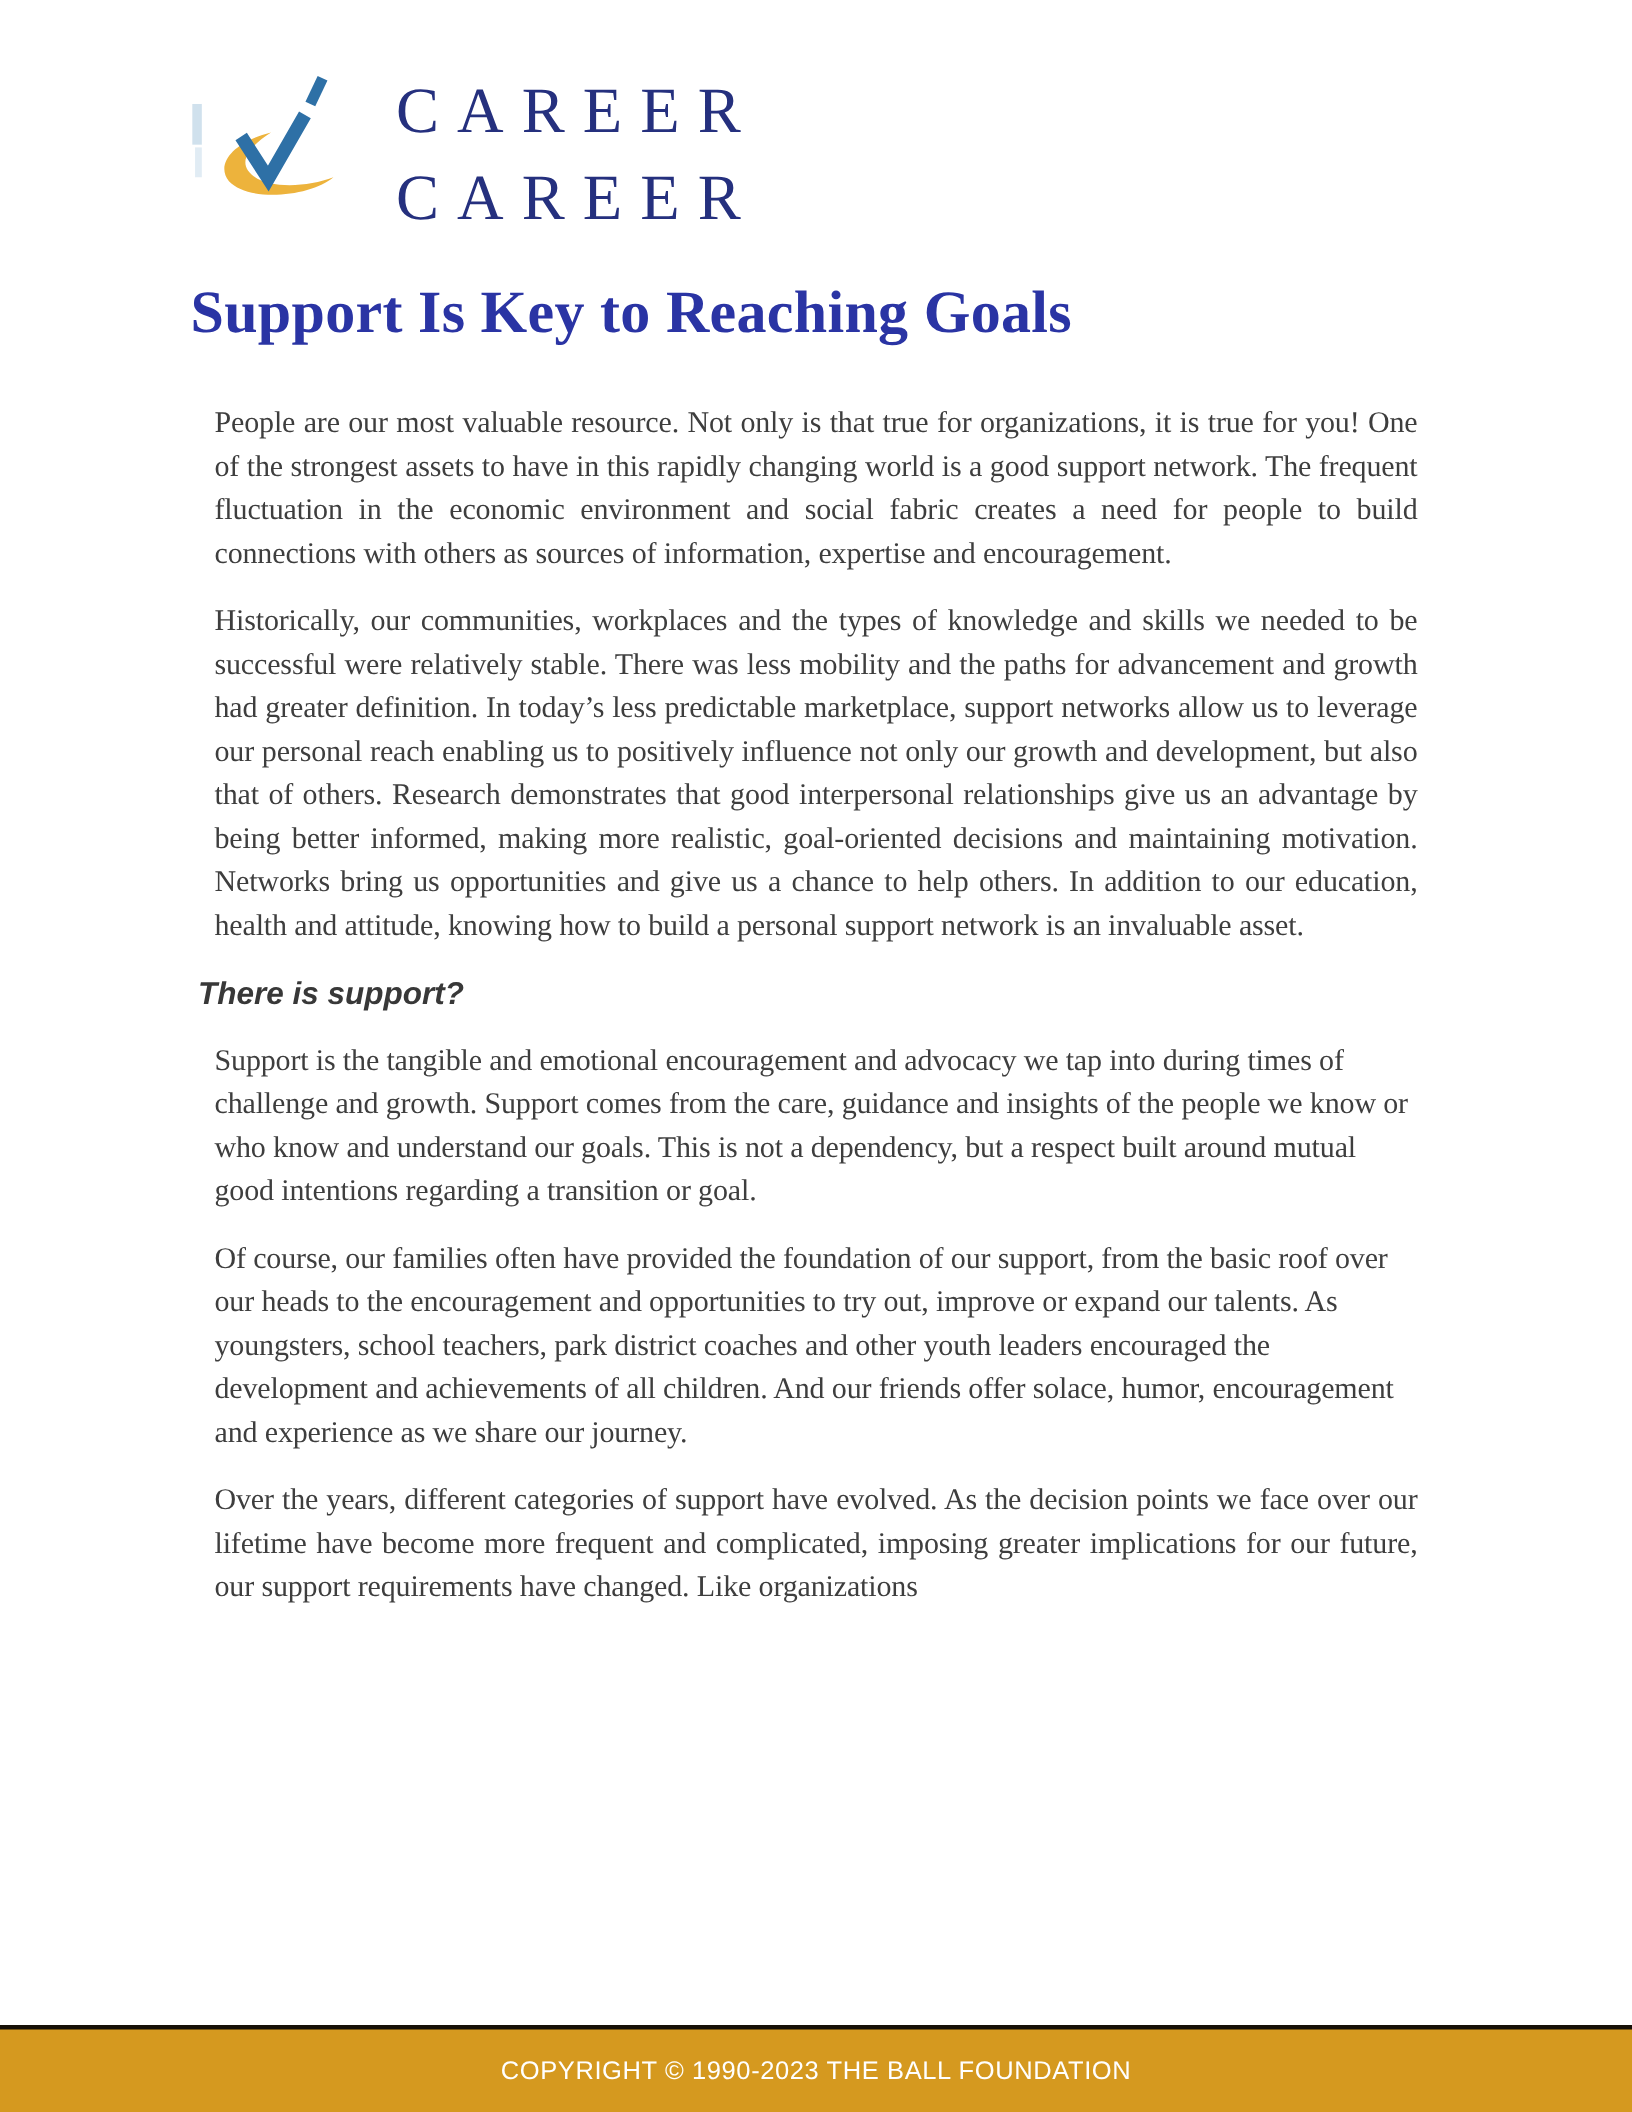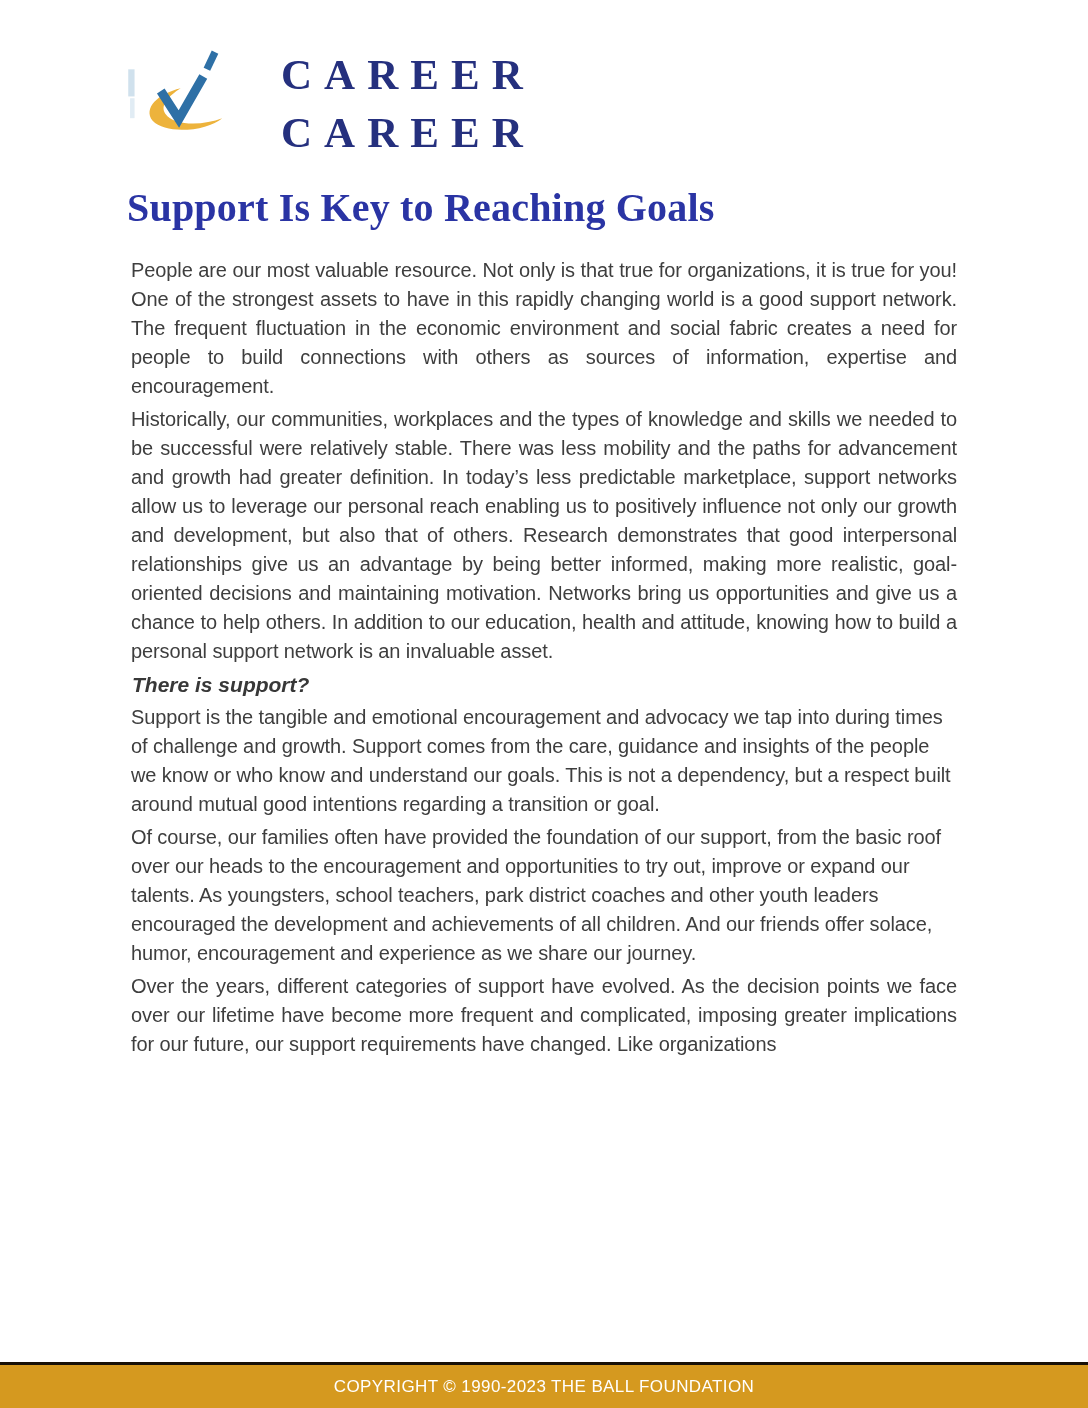--- a/index.html
+++ b/index.html
@@ -25,23 +25,23 @@
   .page { position: absolute; inset: 0; }
 
   
   .logo { position: absolute; top: 44px; left: 126px; display: flex; align-items: flex-start; }
   .logo-icon { width: 122px; height: 104px; display: inline-block; position: relative; }
   .logo-icon svg { display: block; }
   .swoosh-fill { fill: var(--swoosh-gold); }
   .check-stroke { stroke: var(--check-blue); fill: none; }
   .pixel-artifact { fill: #A9C8DF; }
   .wordmark {
-    margin-left: 27px; margin-top: 2px;
+    margin-left: 10px; margin-top: 2px;
     font-family: "Liberation Serif", serif;
-    font-weight: bold;
+    font-weight: normal;
     color: var(--logo-navy);
     font-size: 43px;
     letter-spacing: 0.28em;
     line-height: 1.35;
     text-align: center;
     white-space: nowrap;
   }
   .wm-line { text-indent: 0.14em; }
 
   
@@ -56,21 +56,21 @@
   }
 
   
   .content {
     position: absolute; top: 252px; left: 127px;
     width: 834px;
     color: var(--body-text);
     font-size: 20px;
     line-height: 29px;
   }
-  .content p { margin: 4px; }
+  .content p { margin: 16px; font-family: Liberation Serif, serif; }
   .body-text { text-align: left; letter-spacing: -0.1px; }
   .body-text.justify { text-align: justify; }
   .p1 { margin-top: 6px; }
   .p2 { margin-top: 26px; }
   .sub1 { margin-top: 39px; }
   .p3 { margin-top: 15px; }
   .sub2 { margin-top: 52px; }
   .p4 { margin-top: 16px; }
   .p5 { margin-top: 23px; }
   .subheading {
@@ -78,21 +78,21 @@
     font-size: 21px;
     font-weight: bold;
     font-style: italic;
     color: var(--heading-text);
     letter-spacing: 0;
   }
 
   
   .footer {
     position: absolute; left: 0; right: 0; bottom: 0;
-    height: 46px;
+    height: 58px;
     background: var(--footer-gold);
     border-top: 3px solid var(--footer-line);
     display: flex; align-items: center; justify-content: center;
   }
   .footer-text {
     color: var(--footer-text);
     font-size: 17px;
     letter-spacing: 0.4px;
   }
 </style>

